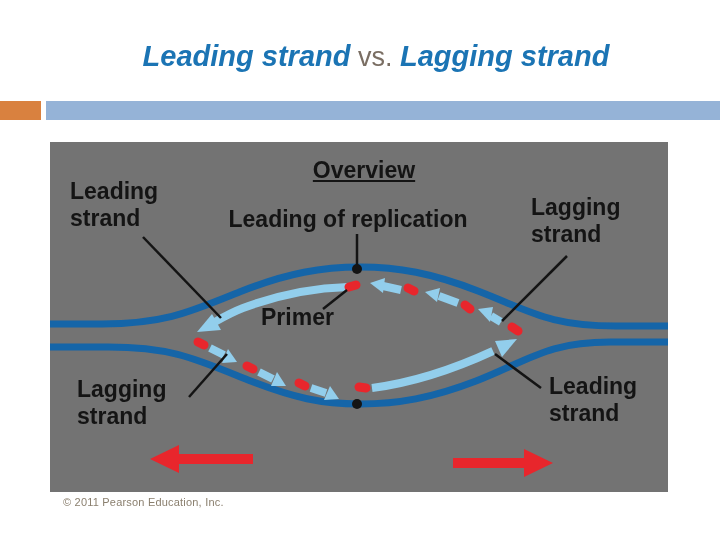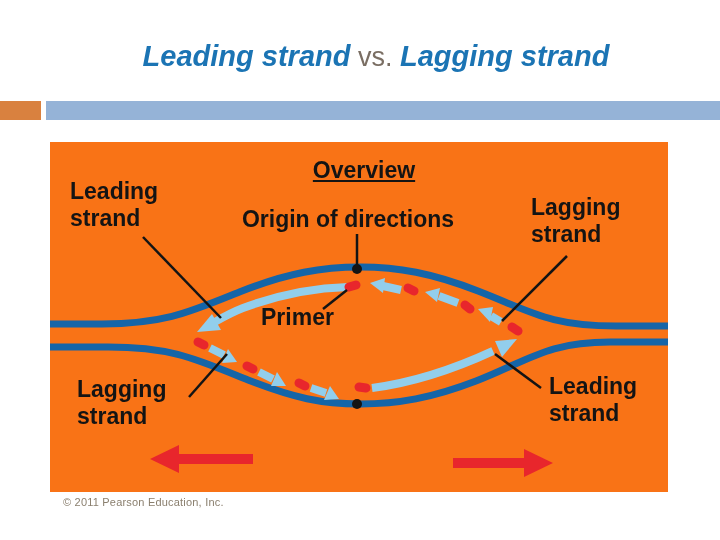--- a/index.html
+++ b/index.html
@@ -10,21 +10,21 @@
   .title{position:absolute;top:40px;left:0;width:100%;box-sizing:border-box;padding-left:32px;
          text-align:center;font-size:29px;font-weight:bold;font-style:italic;letter-spacing:0px;}
   .t-blue{color:#1B74B4;}
   .t-vs{color:#7A6E63;font-style:normal;font-weight:normal;font-size:27px;}
 
   
   .accent-orange{position:absolute;left:0;top:101px;width:41px;height:19px;background:#D9813F;}
   .accent-bar{position:absolute;left:46px;top:101px;width:674px;height:19px;background:#95B3D7;}
 
   
-  .diagram{position:absolute;left:50px;top:142px;width:618px;height:350px;background:#f97316;}
+  .diagram{position:absolute;left:50px;top:142px;width:618px;height:350px;background:#737373;}
   .diagram svg{position:absolute;left:0;top:0;}
 
   .dlabel{position:absolute;font-weight:bold;font-size:23px;line-height:1.17;color:#141414;white-space:pre-line;}
   .centered{transform:translateX(-50%);text-align:center;}
 
   .lbl-leading-tl{left:20px;top:36px;}
   .lbl-overview{left:314px;top:15px;text-decoration:underline;}
   .lbl-origin{left:298px;top:64px;}
   .lbl-lagging-tr{left:481px;top:52px;}
   .lbl-primer{left:211px;top:162px;}
@@ -99,21 +99,21 @@
         <line x1="139" y1="255" x2="177" y2="212"></line>
         <line x1="445" y1="212" x2="491" y2="246"></line>
         <circle stroke="none" cx="307" cy="127" r="5"></circle>
         <circle stroke="none" cx="307" cy="262" r="5"></circle>
       </g>
     </svg>
 
     <div class="dlabel lbl-leading-tl">Leading
 strand</div>
     <div class="dlabel lbl-overview centered">Overview</div>
-    <div class="dlabel lbl-origin centered">Origin of directions</div>
+    <div class="dlabel lbl-origin centered">Leading of replication</div>
     <div class="dlabel lbl-lagging-tr">Lagging
 strand</div>
     <div class="dlabel lbl-primer">Primer</div>
     <div class="dlabel lbl-lagging-bl">Lagging
 strand</div>
     <div class="dlabel lbl-leading-br">Leading
 strand</div>
   </div>
 
   <div class="copyright">© 2011 Pearson Education, Inc.</div>

